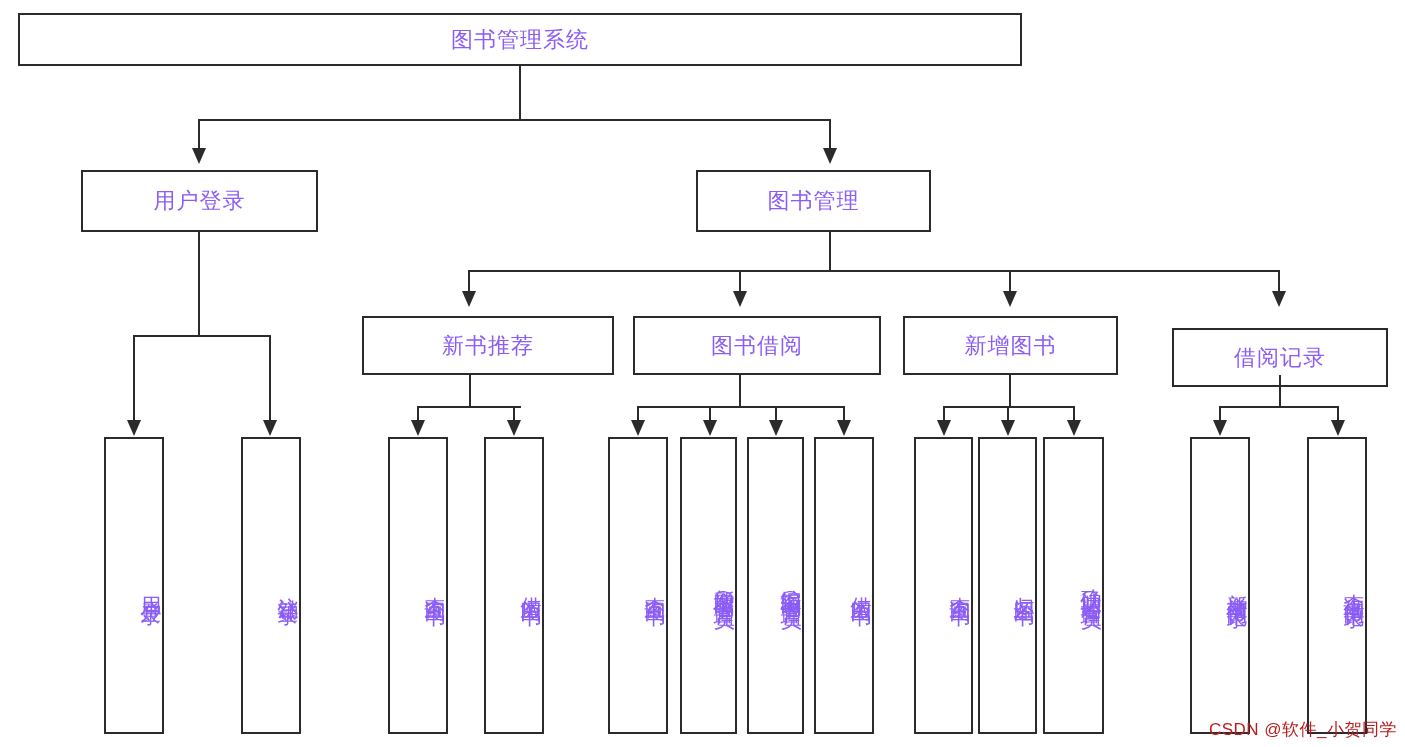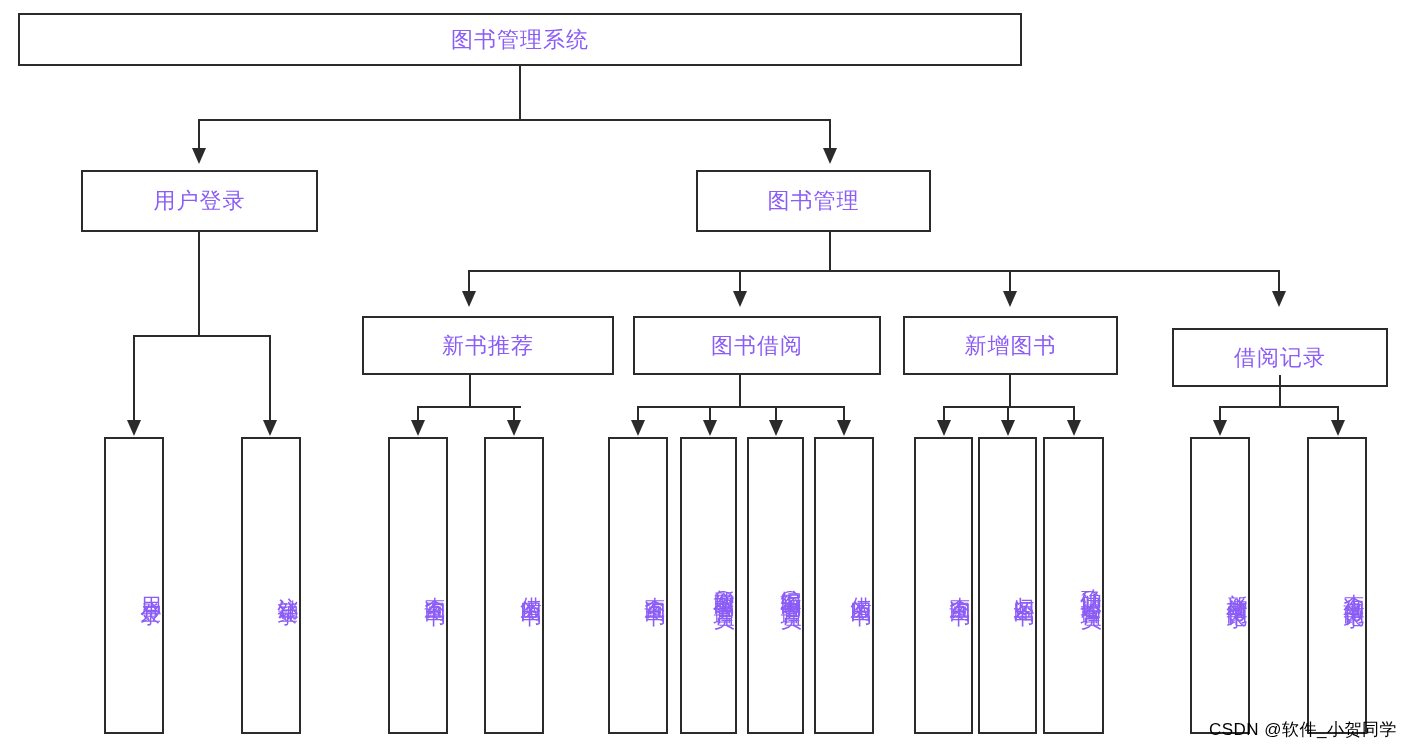--- a/index.html
+++ b/index.html
@@ -58,21 +58,21 @@
     height: 0;
     border-left: 7px solid transparent;
     border-right: 7px solid transparent;
     border-top: 16px solid #2b2b2b;
   }
   #watermark {
     position: absolute;
     right: 8px;
     bottom: 6px;
     font-size: 17px;
-    color: #000000;
+    color: #b91c1c;
     white-space: nowrap;
     letter-spacing: 0.5px;
   }
 </style>
 </head>
 <body>
 
 <div id="canvas">
 
   <div class="node horiz" style="left:18px; top:13px; width:1004px; height:53px;">

